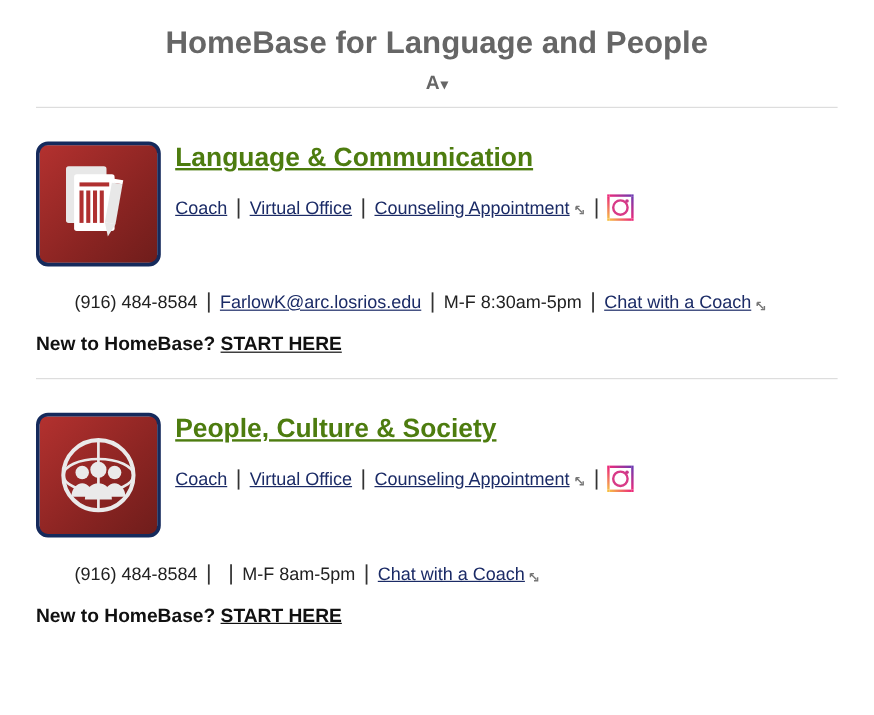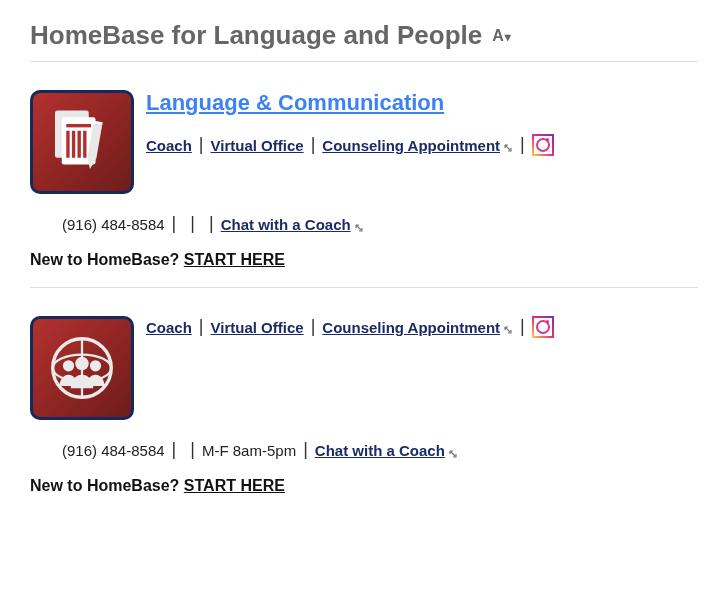--- a/index.html
+++ b/index.html
@@ -8,20 +8,21 @@
   color: #333;
   background: #fff;
   padding: 20px 30px;
   width: 728px;
 }
 .heading-row {
   display: flex;
   align-items: center;
   gap: 10px;
   margin-bottom: 10px;
+  flex-direction: column;
 }
 h1 {
   font-weight: 600;
   font-size: 26px;
   color: #666;
 }
 .font-reduce {
   display: inline-flex;
   align-items: baseline;
   color: #666;
@@ -43,28 +44,28 @@
   border-radius: 10px;
   background: linear-gradient(135deg, #b3312f 0%, #8a2422 60%, #6f1d1b 100%);
   display: flex; align-items: center; justify-content: center;
   flex-shrink: 0;
 }
 .icon-tile svg { width: 72px; height: 72px; }
 .title-links { display: flex; flex-direction: column; justify-content: center; gap: 18px; }
 .card-title {
   font-size: 22px;
   font-weight: 700;
-  color: #3b82f6;
+  color: #4d7c0f;
   text-decoration: underline;
 }
 .link-row { display: flex; align-items: center; flex-wrap: wrap; font-size: 15px; }
 a.link {
   color: #1b2b66;
   text-decoration: underline;
-  font-weight: 700;
+  font-weight: 400;
 }
 .sep {
   color: #333;
   font-weight: 300;
   margin: 0 7px;
   font-size: 18px;
   position: relative; top: -1px;
 }
 .ext-icon {
   display:inline-block; width:10px; height:10px;
@@ -140,21 +141,23 @@
             </svg>
         </span>
         <span class="sep">|</span>
         <a class="insta"></a>
       </div>
     </div>
   </div>
   <div class="detail-row">
     <span>(916) 484-8584</span>
     <span class="sep">|</span>
-    <span class="sep">|</span>
+    <a class="link">FarlowK@arc.losrios.edu</a>
+    <span class="sep">|</span>
+    <span>M-F 8:30am-5pm</span>
     <span class="sep">|</span>
     <a class="link">Chat with a Coach</a>
     <span class="ext-icon">
       <svg viewBox="0 0 10 10">
           <path d="M2 2h3M2 2v3M2 2l5 5M5 8h3V5" stroke="#777" stroke-width="1.2" fill="none"></path>
         </svg>
     </span>
   </div>
   <div class="new-line">
     <span>New to HomeBase? </span><a>START HERE</a>
@@ -174,20 +177,21 @@
           <circle cx="20" cy="30" r="5"></circle>
           <path d="M12 48c0-6 4-10 8-10s8 4 8 10z"></path>
           <circle cx="44" cy="30" r="5"></circle>
           <path d="M36 48c0-6 4-10 8-10s8 4 8 10z"></path>
           <circle cx="32" cy="28" r="6"></circle>
           <path d="M22 50c0-8 5-12 10-12s10 4 10 12z"></path>
         </g>
       </svg>
     </div>
     <div class="title-links">
+      <a class="card-title">People, Culture &amp; Society</a>
       <div class="link-row">
         <a class="link">Coach</a>
         <span class="sep">|</span>
         <a class="link">Virtual Office</a>
         <span class="sep">|</span>
         <a class="link">Counseling Appointment</a>
         <span class="ext-icon">
           <svg viewBox="0 0 10 10">
               <path d="M2 2h3M2 2v3M2 2l5 5M5 8h3V5" stroke="#777" stroke-width="1.2" fill="none"></path>
             </svg>

